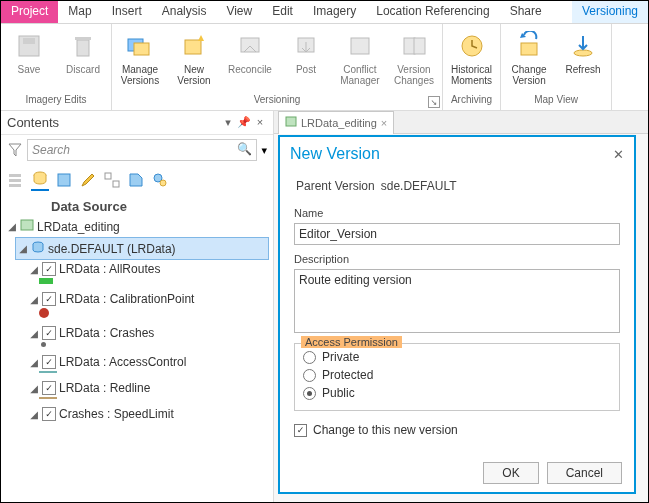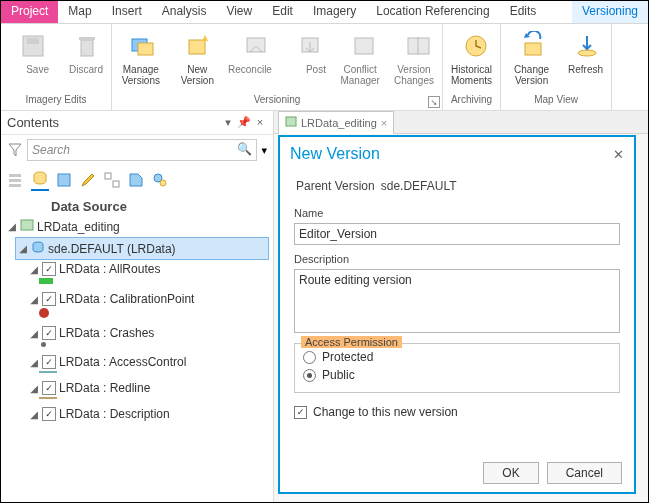--- a/index.html
+++ b/index.html
@@ -7,21 +7,21 @@
   
   .menu-tabs { display:flex; height:22px; background:#fff; border-bottom:1px solid #d7d7d7; }
   .menu-tab { padding:3px 10px; font-size:12px; color:#444; }
   .menu-tab.project { background:#ec4899; color:#fff; }
   .menu-tab.versioning { color:#0078d4; background:#e4f3ff; margin-left:auto; }
   
   .ribbon { display:flex; height:86px; border-bottom:1px solid #dcdcdc; }
   .ribbon-group { display:flex; flex-direction:column; border-right:1px solid #dcdcdc; padding:2px 2px 0 2px; position:relative; }
   .ribbon-group-items { display:flex; gap:2px; flex:1; }
   .ribbon-group-label { text-align:center; font-size:10px; color:#666; padding:2px 0 2px 0; height:14px; line-height:12px;}
-  .ribbon-btn { display:flex; flex-direction:column; align-items:flex-end; justify-content:flex-start; padding:2px 6px; color:#777; font-size:10px; min-width:40px; position:relative; }
+  .ribbon-btn { display:flex; flex-direction:column; align-items:center; justify-content:flex-start; padding:2px 6px; color:#777; font-size:10px; min-width:40px; position:relative; }
   .ribbon-btn .big-icon { width:32px; height:32px; display:flex; align-items:center; justify-content:center; margin-top:2px; }
   .ribbon-btn .txt { text-align:center; line-height:11px; margin-top:2px; }
   .dialog-launcher { position:absolute; right:2px; bottom:2px; width:10px; height:10px; border:1px solid #999; font-size:8px; color:#666; display:flex; align-items:center; justify-content:center; }
   
   .body { flex:1; display:flex; min-height:0; }
   .contents-pane { width:272px; border-right:1px solid #dcdcdc; display:flex; flex-direction:column; min-height:0; }
   .contents-header { display:flex; align-items:flex-start; padding:4px 6px; border-bottom:1px solid #e5e5e5; }
   .contents-header .title { font-size:13px; color:#444; flex:1; }
   .contents-header .hdr-btn { width:14px; height:14px; display:flex; align-items:center; justify-content:center; color:#666; margin-left:2px; }
   .search-row { display:flex; align-items:center; padding:4px 6px; gap:4px; }
@@ -72,21 +72,21 @@
 
   <div class="menu-tabs">
     <div class="menu-tab project">Project</div>
     <div class="menu-tab">Map</div>
     <div class="menu-tab">Insert</div>
     <div class="menu-tab">Analysis</div>
     <div class="menu-tab">View</div>
     <div class="menu-tab">Edit</div>
     <div class="menu-tab">Imagery</div>
     <div class="menu-tab">Location Referencing</div>
-    <div class="menu-tab">Edits</div>
+    <div class="menu-tab">Share</div>
     <div class="menu-tab versioning">Versioning</div>
   </div>
 
   <div class="ribbon">
 
     <div class="ribbon-group">
       <div class="ribbon-group-items">
         <div class="ribbon-btn">
           <div class="big-icon">
               <svg width="28" height="28">
@@ -322,21 +322,21 @@
         <div class="sym dash"></div>
         <div class="tree-row" style="margin-left:22px; margin-top:6px;">
             <span class="exp">◢</span>
             <span class="cb">✓</span>
             <span>LRData : Redline</span>
           </div>
         <div class="sym dash" style="background:#bfa06e;"></div>
         <div class="tree-row" style="margin-left:22px; margin-top:6px;">
             <span class="exp">◢</span>
             <span class="cb">✓</span>
-            <span>LRData : Description</span>
+            <span>Crashes : SpeedLimit</span>
           </div>
       </div>
     </div>
 
     <div class="right-area">
       <div class="doc-tabs">
         <div class="doc-tab">
           <span><svg width="12" height="12">
                 <rect x="1" y="1" width="10" height="9" fill="#bfe3bf" stroke="#6aa96a"></rect>
               </svg></span>
@@ -356,20 +356,24 @@
             <span>sde.DEFAULT</span>
           </div>
           <div class="fld-label">Name</div>
           <div class="text-input">Editor_Version</div>
           <div class="fld-label">Description</div>
           <div class="text-input desc-input">Route editing version</div>
           <div class="fieldset">
             <div class="legend">Access Permission</div>
             <div class="radio-row">
                 <span class="radio"></span>
+                <span>Private</span>
+              </div>
+            <div class="radio-row">
+                <span class="radio"></span>
                 <span>Protected</span>
               </div>
             <div class="radio-row">
                 <span class="radio checked"></span>
                 <span>Public</span>
               </div>
           </div>
           <div class="check-row" style="margin-top:6px;">
             <span class="chk">✓</span>
             <span>Change to this new version</span>

